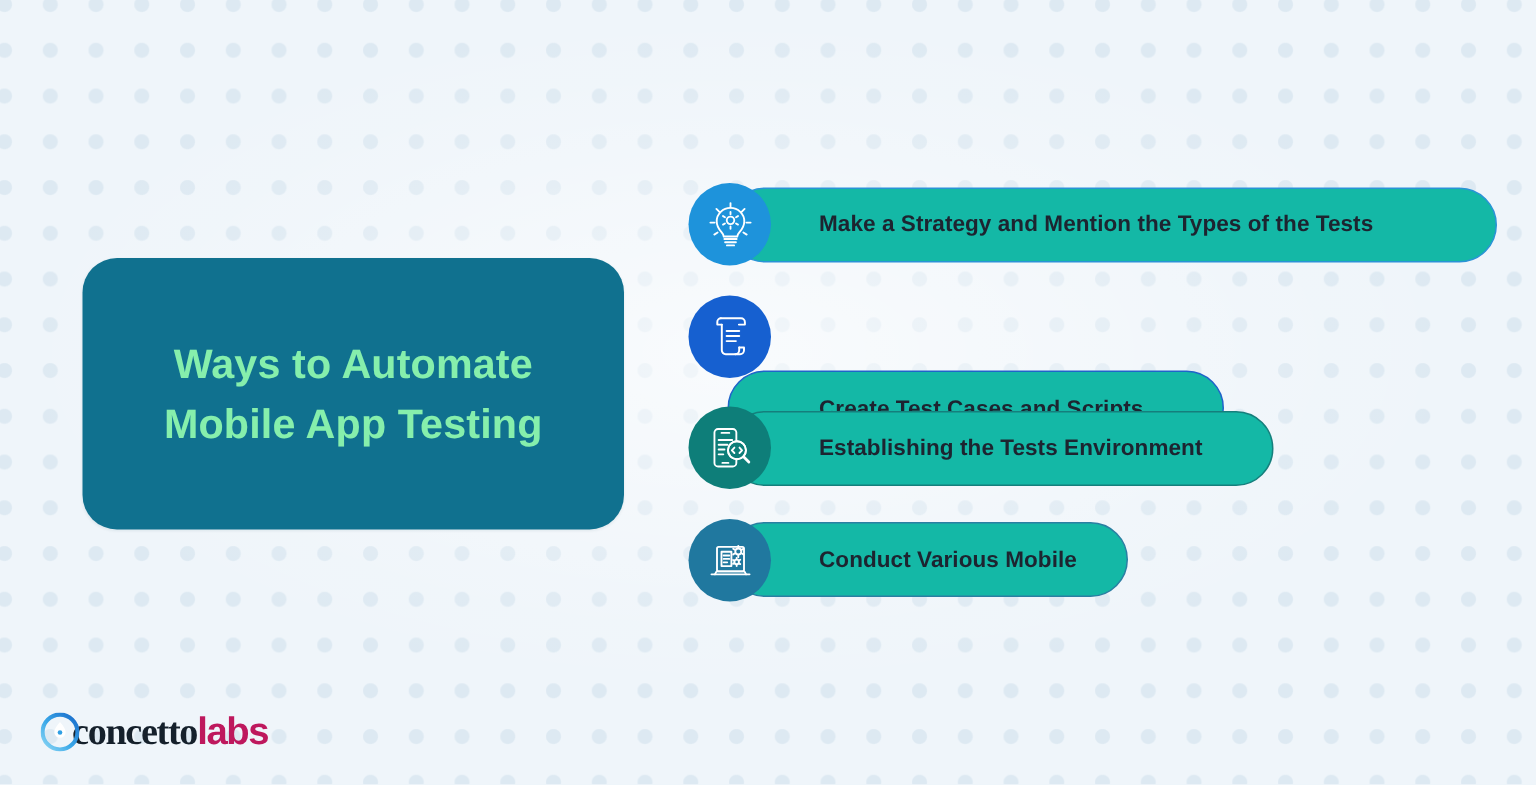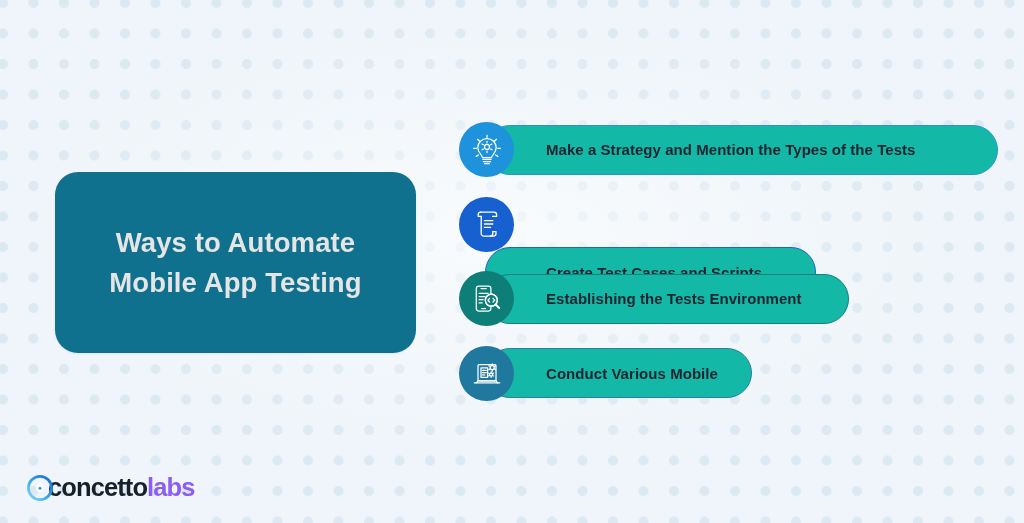--- a/index.html
+++ b/index.html
@@ -48,21 +48,21 @@
     width: 361px;
     height: 181px;
     background: #10718F;
     border-radius: 23px;
     display: flex;
     align-items: center;
     justify-content: center;
     box-shadow: 0 1px 2px rgba(10,60,80,0.08);
   }
   .title-text {
-    color: #e5e5e5;
+    color: #86efac;
     font-size: 27.5px;
     font-weight: bold;
     line-height: 1.42;
     text-align: center;
     letter-spacing: 0.1px;
     white-space: pre-line;
   }
 
   
   .steps {
@@ -128,22 +128,22 @@
     margin-right: -5px;
     position: relative;
     z-index: 2;
   }
   .logo-word {
     font-size: 25.5px;
     font-weight: bold;
     letter-spacing: -0.9px;
     line-height: 1;
   }
-  .logo-word .w1 { color: #15202b; }
-  .logo-word .w2 { color: #8b5cf6; }
+  .logo-word .w1 { color: #15202b; font-family: Liberation Serif, serif; }
+  .logo-word .w2 { color: #be185d; }
 </style>
 </head>
 <body>
 
 <div class="canvas">
 
   <div class="dot-layer"></div>
   <div class="wash"></div>
 
   <div class="title-card">

